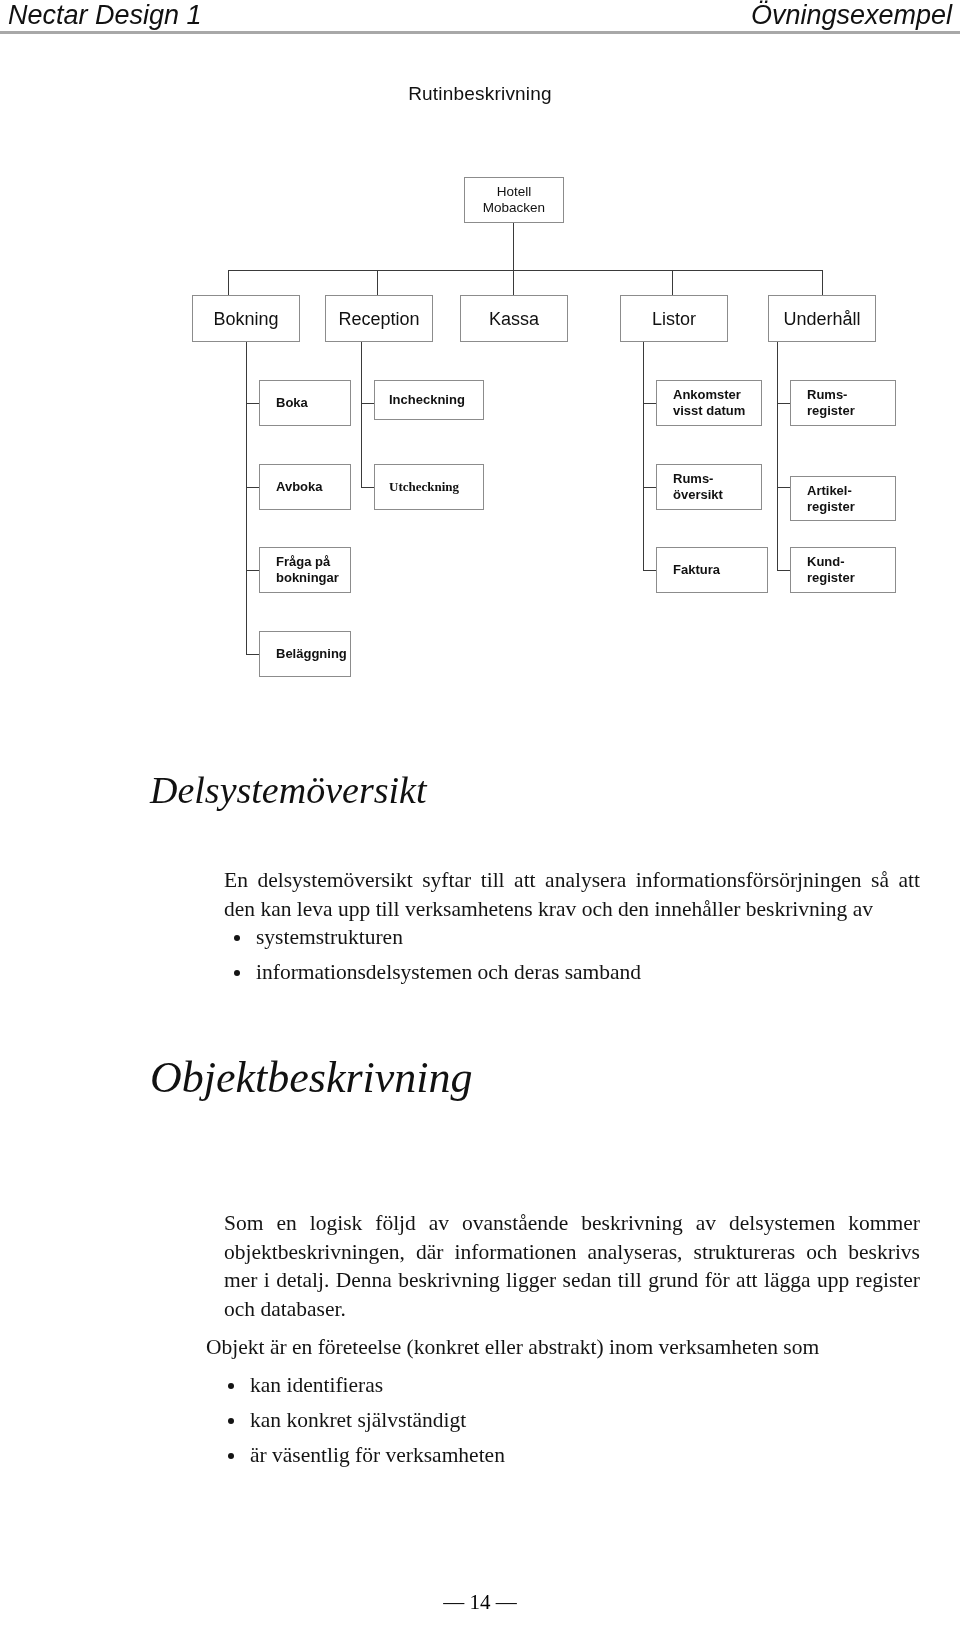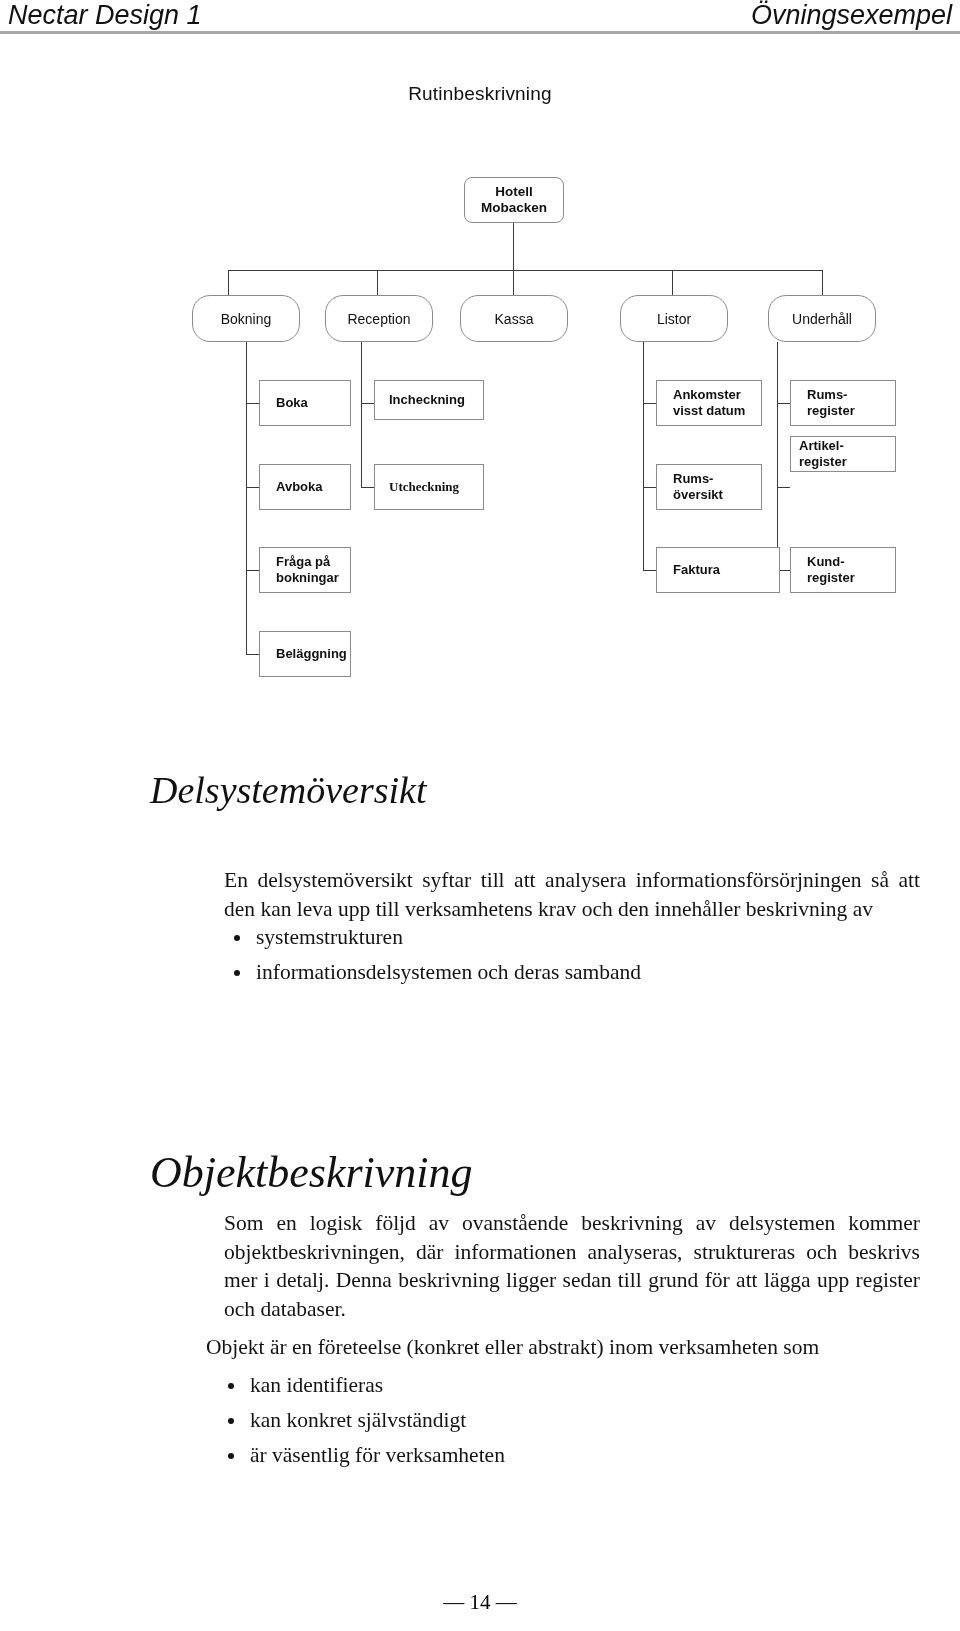--- a/index.html
+++ b/index.html
@@ -71,33 +71,32 @@
     font-size: 13px;
     line-height: 16px;
     color: #111111;
     display: flex;
     align-items: center;
     justify-content: center;
     text-align: center;
     z-index: 2;
     white-space: pre-line;
   }
-  .node.lvl2 { font-size: 14px; border-radius: 18px; }
+  .node.lvl2 { font-size: 18px; }
   .node.lvl3 {
     justify-content: flex-start;
     text-align: left;
     padding-left: 16px;
     font-weight: bold;
     font-size: 13px;
   }
   .node.lvl3.wide-left { padding-left: 14px; }
   .node.root {
     font-size: 13.5px;
-    font-weight: bold;
-    border-radius: 8px;
+    font-weight: normal;
   }
   .conn {
     position: absolute;
     background: #3a3a3a;
     z-index: 1;
   }
   .conn.v { width: 1px; }
   .conn.h { height: 1px; }
 
   
@@ -209,45 +208,45 @@
 
   <div class="conn v" style="left:643px; top:342px; height:229px;"></div>
   <div class="conn h" style="left:643px; top:403px; width:13px;"></div>
   <div class="conn h" style="left:643px; top:487px; width:13px;"></div>
   <div class="conn h" style="left:643px; top:570px; width:13px;"></div>
 
   <div class="node lvl3" style="left:656px; top:380px; width:106px; height:46px;">Ankomster
 visst datum</div>
   <div class="node lvl3" style="left:656px; top:464px; width:106px; height:46px;">Rums-
 översikt</div>
-  <div class="node lvl3" style="left:656px; top:547px; width:124px; height:46px;">Faktura</div>
+  <div class="node lvl3" style="left:656px; top:547px; width:112px; height:46px;">Faktura</div>
 
   <div class="conn v" style="left:777px; top:342px; height:229px;"></div>
   <div class="conn h" style="left:777px; top:403px; width:13px;"></div>
   <div class="conn h" style="left:777px; top:487px; width:13px;"></div>
   <div class="conn h" style="left:777px; top:570px; width:13px;"></div>
 
   <div class="node lvl3" style="left:790px; top:380px; width:106px; height:46px;">Rums-
 register</div>
-  <div class="node lvl3" style="left:790px; top:436px; width:106px; height:36px;padding-left:8px;">Artikel-
+  <div class="node lvl3" style="left:790px; top:476px; width:106px; height:45px;">Artikel-
 register</div>
   <div class="node lvl3" style="left:790px; top:547px; width:106px; height:46px;">Kund-
 register</div>
 </div>
 
 <div class="heading" style="left:150px; top:768px;">Delsystemöversikt</div>
 
 <div class="para" style="left:224px; top:866px; width:696px;">En delsystemöversikt syftar till att analysera informationsförsörjningen så att den kan leva upp till verksamhetens krav och den innehåller beskrivning av</div>
 
 <ul class="bullets" style="left:230px; top:920px; width:690px;">
   <li>systemstrukturen</li>
   <li>informationsdelsystemen och deras samband</li>
 </ul>
 
-<div class="heading" style="left:150px; top:1151px; font-size:44px;">Objektbeskrivning</div>
+<div class="heading" style="left:150px; top:1056px; font-size:44px;">Objektbeskrivning</div>
 
 <div class="para" style="left:224px; top:1209px; width:696px;">Som en logisk följd av ovanstående beskrivning av delsystemen kommer objektbeskrivningen, där informationen analyseras, struktureras och beskrivs mer i detalj. Denna beskrivning ligger sedan till grund för att lägga upp register och databaser.</div>
 
 <div class="para nojust" style="left:206px; top:1333px; width:720px;">Objekt är en företeelse (konkret eller abstrakt) inom verksamheten som</div>
 
 <ul class="bullets" style="left:224px; top:1368px; width:690px;">
   <li>kan identifieras</li>
   <li>kan konkret självständigt</li>
   <li>är väsentlig för verksamheten</li>
 </ul>

